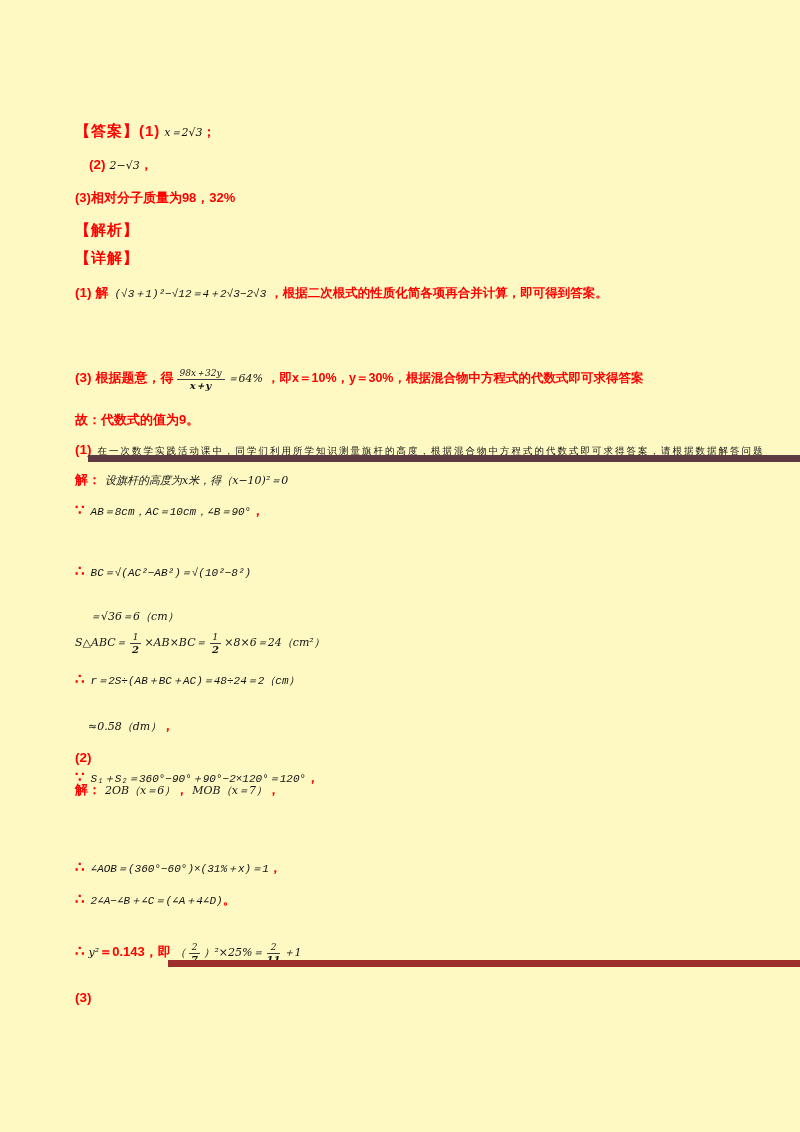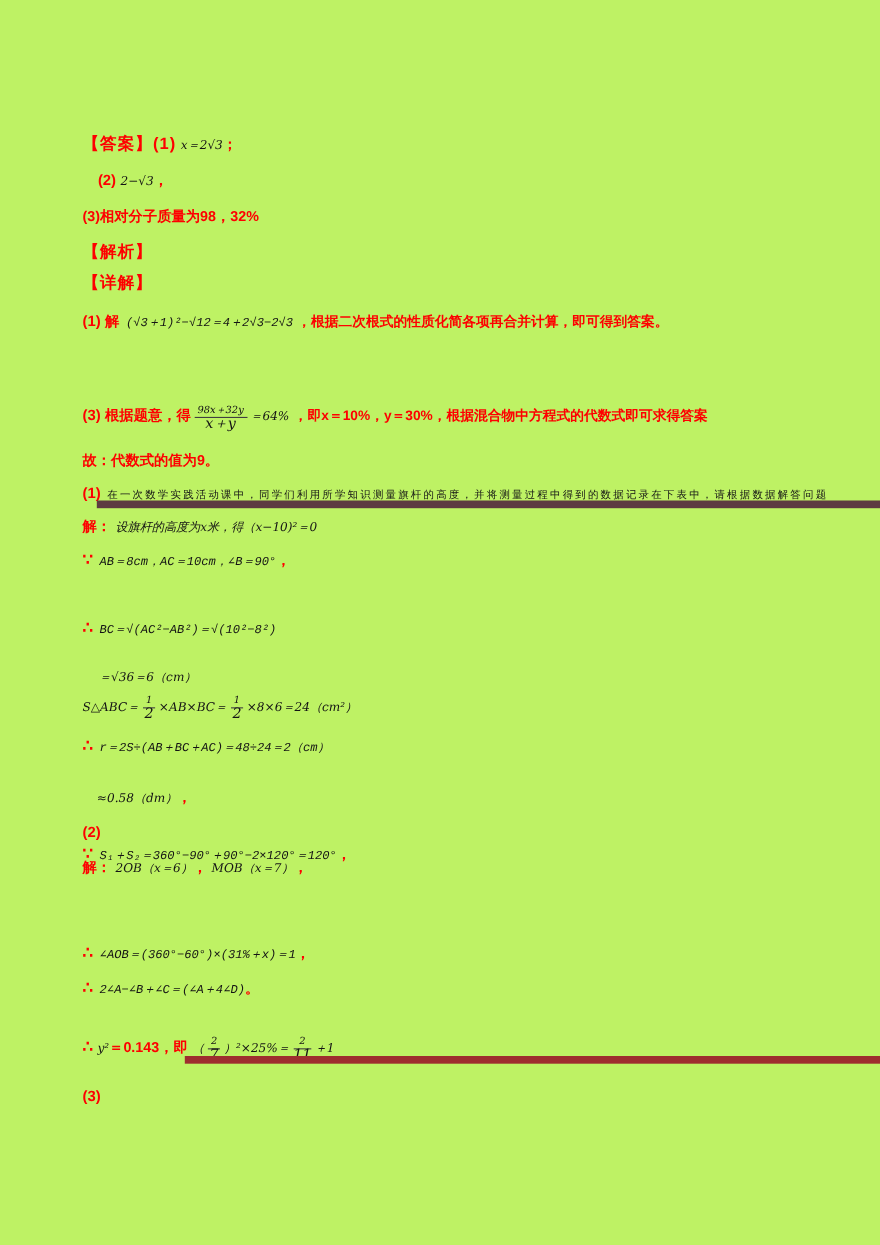--- a/index.html
+++ b/index.html
@@ -1,31 +1,31 @@
 <!DOCTYPE html>
 <html><head>
 <meta charset="utf-8">
 <style>
   html,body{margin:0;padding:0;}
   body{background:#ffffff;}
-  .page{position:relative;width:800px;height:1132px;background:#bef264;overflow:hidden;
+  .page{position:relative;width:800px;height:1132px;background:#fef9c3;overflow:hidden;
         font-family:"Liberation Sans",sans-serif;}
   .line{position:absolute;white-space:nowrap;line-height:18px;}
   .red{color:#fe0000;font-weight:bold;font-size:13px;}
   .red-label{color:#fe0000;font-weight:bold;font-size:15px;letter-spacing:1px;}
   .red-marker{color:#fe0000;font-weight:bold;font-size:13.5px;}
   .red-sym{color:#fe0000;font-weight:bold;font-size:15px;}
   .red-note{color:#fe0000;font-weight:bold;font-size:12.5px;}
   .math{color:#141414;font-family:"DejaVu Serif",serif;font-style:italic;font-size:11px;}
   .black-small{color:#141414;font-size:9.5px;letter-spacing:2px;font-family:"Liberation Sans",sans-serif;}
   .g4{margin-left:4px;} .g6{margin-left:6px;font-family:Liberation Mono, monospace;}
   .frac{display:inline-block;vertical-align:-7px;text-align:center;margin:0 3px;
         font-family:"DejaVu Serif",serif;font-style:italic;color:#141414;}
   .frac .num{display:block;font-size:9px;line-height:11px;border-bottom:1px solid #404040;padding:0 3px;}
-  .frac .den{display:block;font-size:13px;line-height:11px;}
+  .frac .den{display:block;font-size:10px;line-height:11px;font-weight:bold;}
   .bar{position:absolute;height:7px;}
   .bar1{top:455px;left:88px;width:712px;background:#5d3b41;}
   .bar2{top:960px;left:168px;width:632px;background:#9e2e2e;}
 </style>
 </head>
 <body>
 
 <div class="page">
 
   <div class="line" style="top:122px;left:75px">
@@ -55,21 +55,21 @@
 
   <div class="line" style="top:368px;left:75px">
     <span class="red-marker">(3)</span><span class="red g4">根据题意，得</span><span class="frac"><span class="num">98x＋32y</span><span class="den">x＋y</span></span><span class="math">＝64%</span><span class="red-note g4">，即x＝10%，y＝30%，根据混合物中方程式的代数式即可求得答案</span>
   </div>
 
   <div class="line" style="top:410px;left:75px">
     <span class="red">故：代数式的值为9。</span>
   </div>
 
   <div class="line" style="top:440px;left:75px">
-    <span class="red-marker">(1)</span><span class="black-small g6">在一次数学实践活动课中，同学们利用所学知识测量旗杆的高度，并将测量过程中得到的数据记录在下表中，请根据数据解答问题</span>
+    <span class="red-marker">(1)</span><span class="black-small g6">在一次数学实践活动课中，同学们利用所学知识测量旗杆的高度，根据混合物中方程式的代数式即可求得答案，请根据数据解答问题</span>
   </div>
   <div class="bar bar1"></div>
 
   <div class="line" style="top:470px;left:75px">
     <span class="red">解：</span><span class="math g4">设旗杆的高度为x米，得（x−10)²＝0</span>
   </div>
 
   <div class="line" style="top:501px;left:75px">
     <span class="red-sym">∵</span><span class="math g6">AB＝8cm，AC＝10cm，∠B＝90°</span><span class="red">，</span>
   </div>

